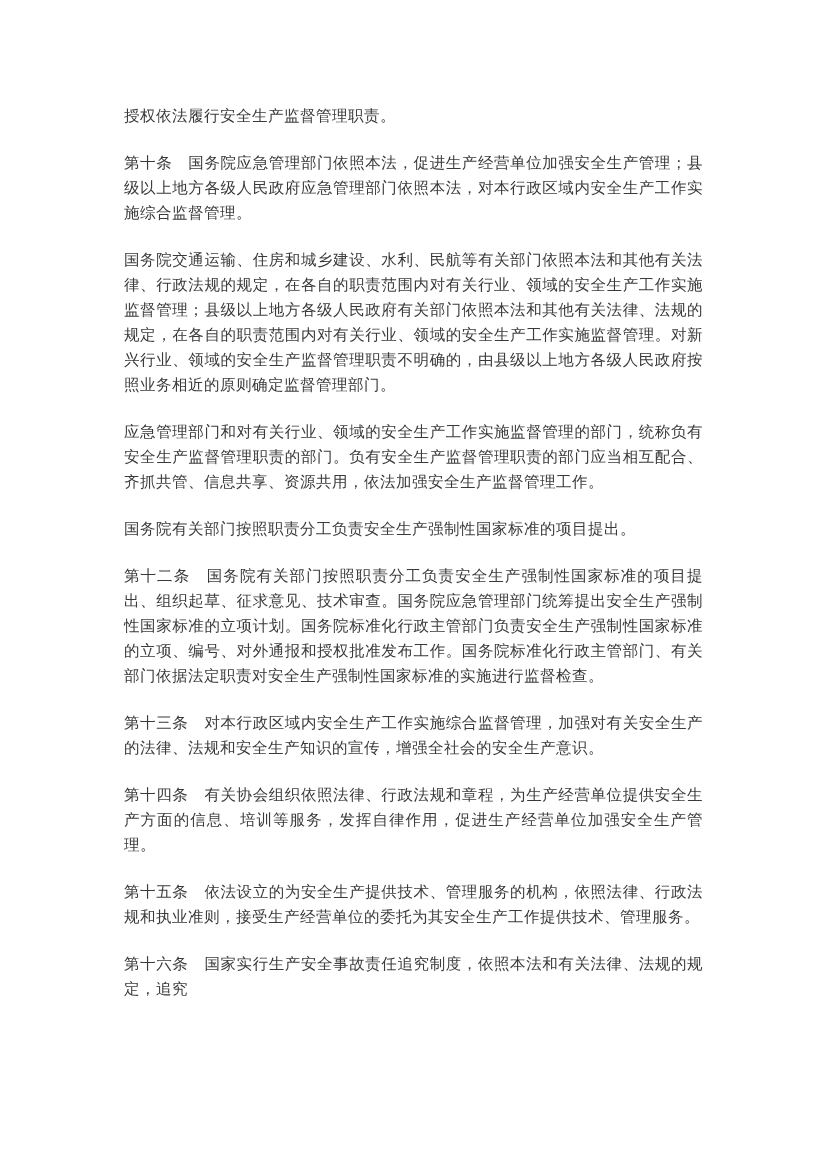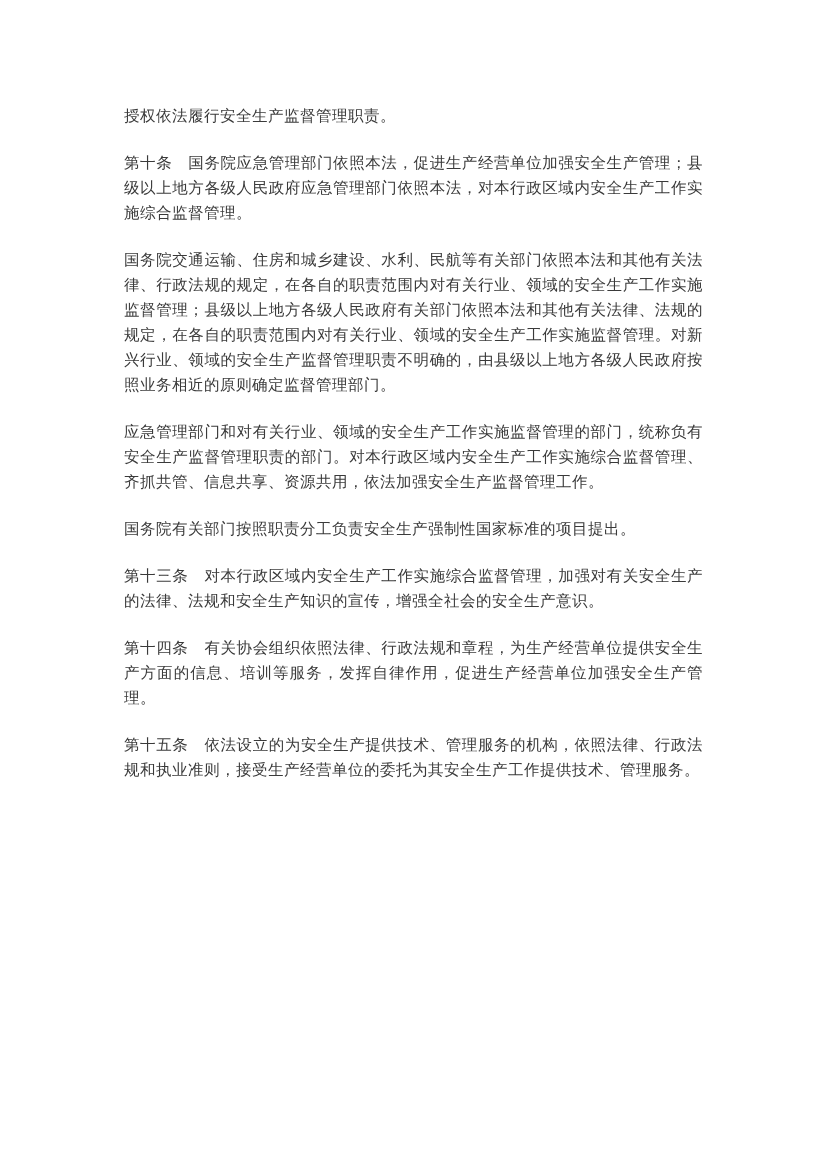--- a/index.html
+++ b/index.html
@@ -42,20 +42,22 @@
   }
 </style>
 </head>
 <body>
 
 <div class="page">
   <div class="content">
     <p class="para">授权依法履行安全生产监督管理职责。</p>
     <p class="para">第十条　国务院应急管理部门依照本法，促进生产经营单位加强安全生产管理；县级以上地方各级人民政府应急管理部门依照本法，对本行政区域内安全生产工作实施综合监督管理。</p>
     <p class="para">国务院交通运输、住房和城乡建设、水利、民航等有关部门依照本法和其他有关法律、行政法规的规定，在各自的职责范围内对有关行业、领域的安全生产工作实施监督管理；县级以上地方各级人民政府有关部门依照本法和其他有关法律、法规的规定，在各自的职责范围内对有关行业、领域的安全生产工作实施监督管理。对新兴行业、领域的安全生产监督管理职责不明确的，由县级以上地方各级人民政府按照业务相近的原则确定监督管理部门。</p>
-    <p class="para">应急管理部门和对有关行业、领域的安全生产工作实施监督管理的部门，统称负有安全生产监督管理职责的部门。对本行政区域内安全生产工作实施综合监督管理、齐抓共管、信息共享、资源共用，依法加强安全生产监督管理工作。</p>
+    <p class="para">应急管理部门和对有关行业、领域的安全生产工作实施监督管理的部门，统称负有安全生产监督管理职责的部门。负有安全生产监督管理职责的部门应当相互配合、齐抓共管、信息共享、资源共用，依法加强安全生产监督管理工作。</p>
     <p class="para">国务院有关部门按照职责分工负责安全生产强制性国家标准的项目提出。</p>
+    <p class="para">第十二条　国务院有关部门按照职责分工负责安全生产强制性国家标准的项目提出、组织起草、征求意见、技术审查。国务院应急管理部门统筹提出安全生产强制性国家标准的立项计划。国务院标准化行政主管部门负责安全生产强制性国家标准的立项、编号、对外通报和授权批准发布工作。国务院标准化行政主管部门、有关部门依据法定职责对安全生产强制性国家标准的实施进行监督检查。</p>
     <p class="para">第十三条　对本行政区域内安全生产工作实施综合监督管理，加强对有关安全生产的法律、法规和安全生产知识的宣传，增强全社会的安全生产意识。</p>
     <p class="para">第十四条　有关协会组织依照法律、行政法规和章程，为生产经营单位提供安全生产方面的信息、培训等服务，发挥自律作用，促进生产经营单位加强安全生产管理。</p>
     <p class="para">第十五条　依法设立的为安全生产提供技术、管理服务的机构，依照法律、行政法规和执业准则，接受生产经营单位的委托为其安全生产工作提供技术、管理服务。</p>
+    <p class="para">第十六条　国家实行生产安全事故责任追究制度，依照本法和有关法律、法规的规定，追究</p>
   </div>
   <div class="footer">第 3 页 共 22 页</div>
 </div>
 
 </body></html>

